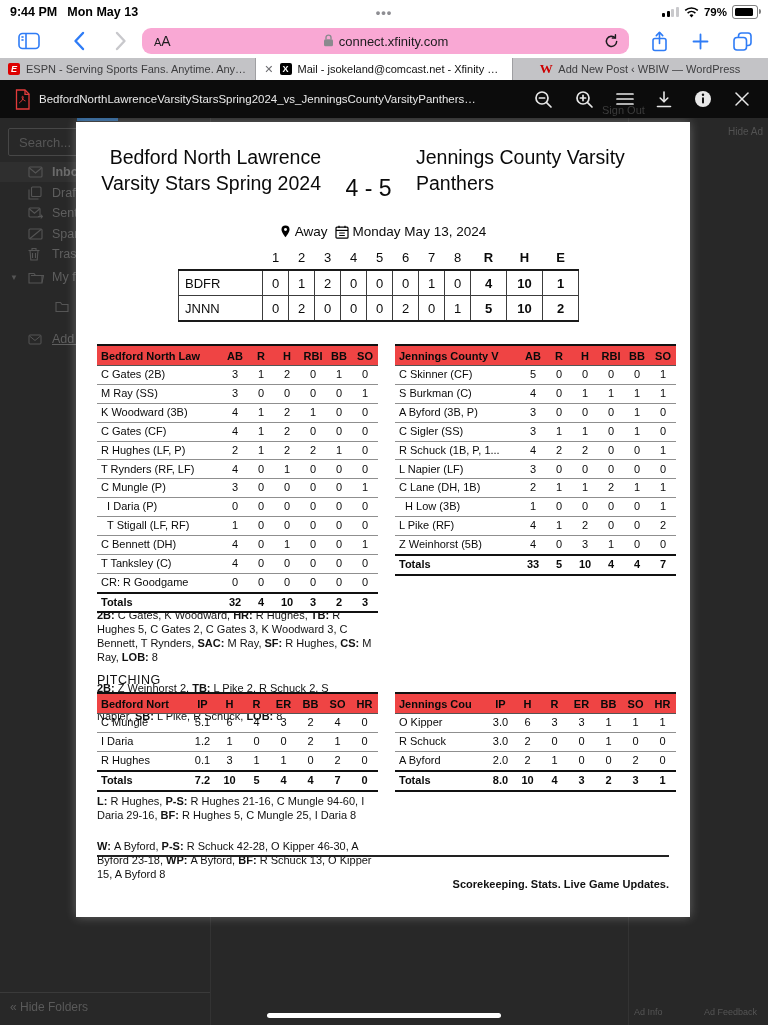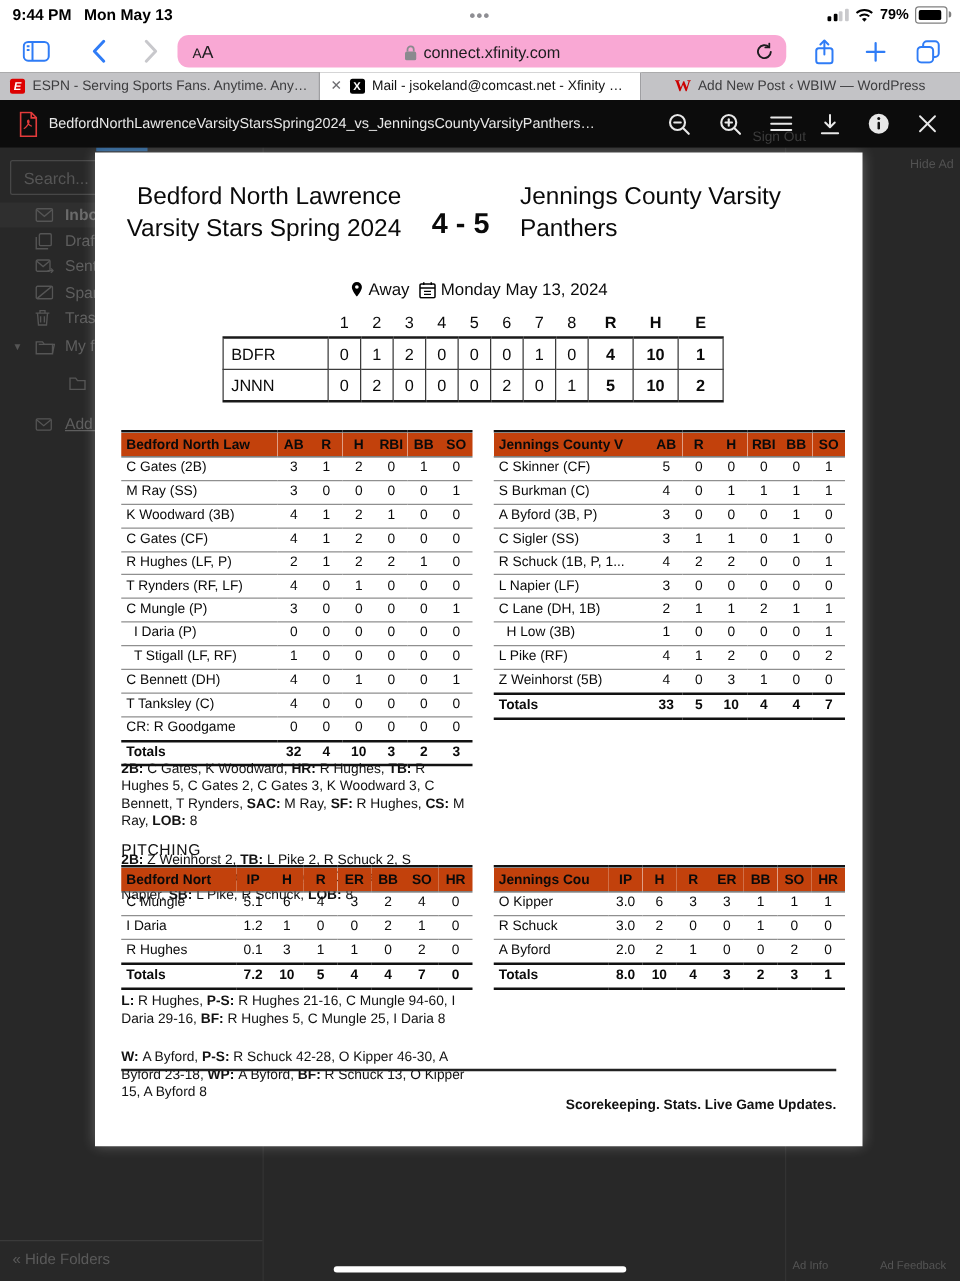--- a/index.html
+++ b/index.html
@@ -25,21 +25,21 @@
   
   .nav-bar{position:absolute;top:24px;left:0;width:768px;height:34px;background:#fff;display:flex;align-items:center;z-index:30;}
   .nav-ic{display:flex;align-items:center;justify-content:center;color:#2f7cf6;}
   .nav-ic.dis{color:#c8c8cc;}
   .ic-sidebar{margin-left:14px;width:30px;}
   .ic-back{margin-left:22px;width:26px;}
   .ic-fwd{margin-left:16px;width:26px;}
   .addr{position:absolute;left:142px;top:4px;width:487px;height:26px;background:#f9a8d4;border-radius:9px;display:flex;align-items:center;}
   .addr .aa{margin-left:12px;font-size:14px;color:#1c1c1e;letter-spacing:0;}
   .addr .aa .sm{font-size:11px;}
-  .addr-center{position:absolute;left:0;right:0;display:flex;align-items:flex-end;justify-content:center;gap:5px;font-size:13px;color:#1c1c1e;}
+  .addr-center{position:absolute;left:0;right:0;display:flex;align-items:flex-start;justify-content:center;gap:5px;font-size:13px;color:#1c1c1e;}
   .addr .reload{position:absolute;right:10px;color:#1c1c1e;}
   .right-ics{position:absolute;right:0;top:0;height:34px;display:flex;align-items:center;gap:24px;padding-right:16px;}
 
   
   .tab-bar{position:absolute;top:58px;left:0;width:768px;height:22px;background:#c3c3c6;display:flex;z-index:30;}
   .tab{flex:1 1 0;display:flex;align-items:center;justify-content:center;gap:6px;font-size:11px;color:#3d3d3f;border-right:1px solid #9f9fa2;overflow:hidden;white-space:nowrap;padding:0 8px;box-sizing:border-box;}
   .tab:last-child{border-right:none;}
   .tab.active{background:#fff;color:#111;justify-content:flex-start;}
   .tab .title{overflow:hidden;text-overflow:ellipsis;}
   .fav{flex:0 0 auto;width:12px;height:12px;border-radius:2px;display:flex;align-items:center;justify-content:center;font-weight:700;}
@@ -75,42 +75,42 @@
   .ad-info{position:absolute;left:634px;top:889px;font-size:9px;color:#555;}
   .ad-feedback{position:absolute;right:11px;top:889px;font-size:9px;color:#555;}
   .home-indicator{position:absolute;left:267px;top:895px;width:234px;height:5px;border-radius:3px;background:#fff;}
 
   
   .pdf-page{position:absolute;left:76px;top:4px;width:614px;height:795px;background:#fff;box-shadow:0 0 10px rgba(255,255,255,.28);z-index:10;color:#0a0a0a;}
   .score-head{position:absolute;top:22px;left:18px;right:14px;display:flex;align-items:flex-start;}
   .team-name{font-size:19.5px;line-height:26px;color:#0a0a0a;}
   .team-left{width:227px;text-align:right;}
   .team-right{width:240px;text-align:left;}
-  .big-score{width:95px;text-align:center;font-size:23px;font-weight:700;margin-top:21px;}
+  .big-score{width:95px;text-align:center;font-size:23px;font-weight:400;margin-top:31px;}
   .meta-line{position:absolute;top:102px;left:0;right:0;display:flex;align-items:center;justify-content:center;gap:7px;font-size:13.5px;font-weight:500;}
   .meta-item{display:flex;align-items:center;gap:4px;}
 
   table{border-collapse:collapse;}
   .ls{position:absolute;top:126px;left:102px;table-layout:fixed;font-size:13px;}
   .ls col.c-team{width:84px;} .ls col.c-inn{width:26px;} .ls col.c-rhe{width:36px;}
   .ls th{font-weight:400;padding:2px 0 4px;border-bottom:2.5px solid #1a1a1a;text-align:center;}
   .ls th:nth-last-child(-n+3){font-weight:700;}
   .ls td{border:1px solid #3c3c3c;border-bottom:1px solid #3c3c3c;text-align:center;padding:4.5px 0;}
   .ls tr:last-child td{border-bottom:2.5px solid #1a1a1a;}
   .ls td:first-child{text-align:left;padding-left:6px;}
   .ls td:nth-last-child(-n+3){font-weight:700;}
 
   .section-label{position:absolute;left:21px;font-size:12.5px;letter-spacing:.5px;color:#111;}
   .lbl-batting{top:200px;margin-top:24px;}
   .lbl-pitching{top:551px;}
   .tables-row{position:absolute;left:21px;display:flex;gap:17px;}
   .row-batting{top:222px;}
   .row-pitching{top:570px;}
   .stat{width:281px;table-layout:fixed;font-size:11px;align-self:flex-start;}
-  .stat th{background:#c2410c;border-top:2.5px solid #111;border-bottom:1px solid #555;font-weight:700;padding:3.5px 2px;text-align:center;white-space:nowrap;overflow:hidden;}
+  .stat th{background:#ef4444;border-top:2.5px solid #111;border-bottom:1px solid #555;font-weight:700;padding:3.5px 2px;text-align:center;white-space:nowrap;overflow:hidden;}
   .stat th:first-child{text-align:left;padding-left:4px;}
   .stat td{border-bottom:1px solid #8f8f8f;padding:3.2px 2px;text-align:center;line-height:11.5px;white-space:nowrap;overflow:hidden;}
   .stat td:first-child{text-align:left;padding-left:4px;}
   .stat tr:last-child td{font-weight:700;border-top:2.5px solid #111;border-bottom:2.5px solid #111;}
   .bt col.c-name{width:125px;}
   .pt col.c-name{width:92px;}
 
   .notes-row{position:absolute;left:21px;display:flex;gap:17px;flex-direction:column;}
   .row-bnotes{top:486px;}
   .row-pnotes{top:672px;}

